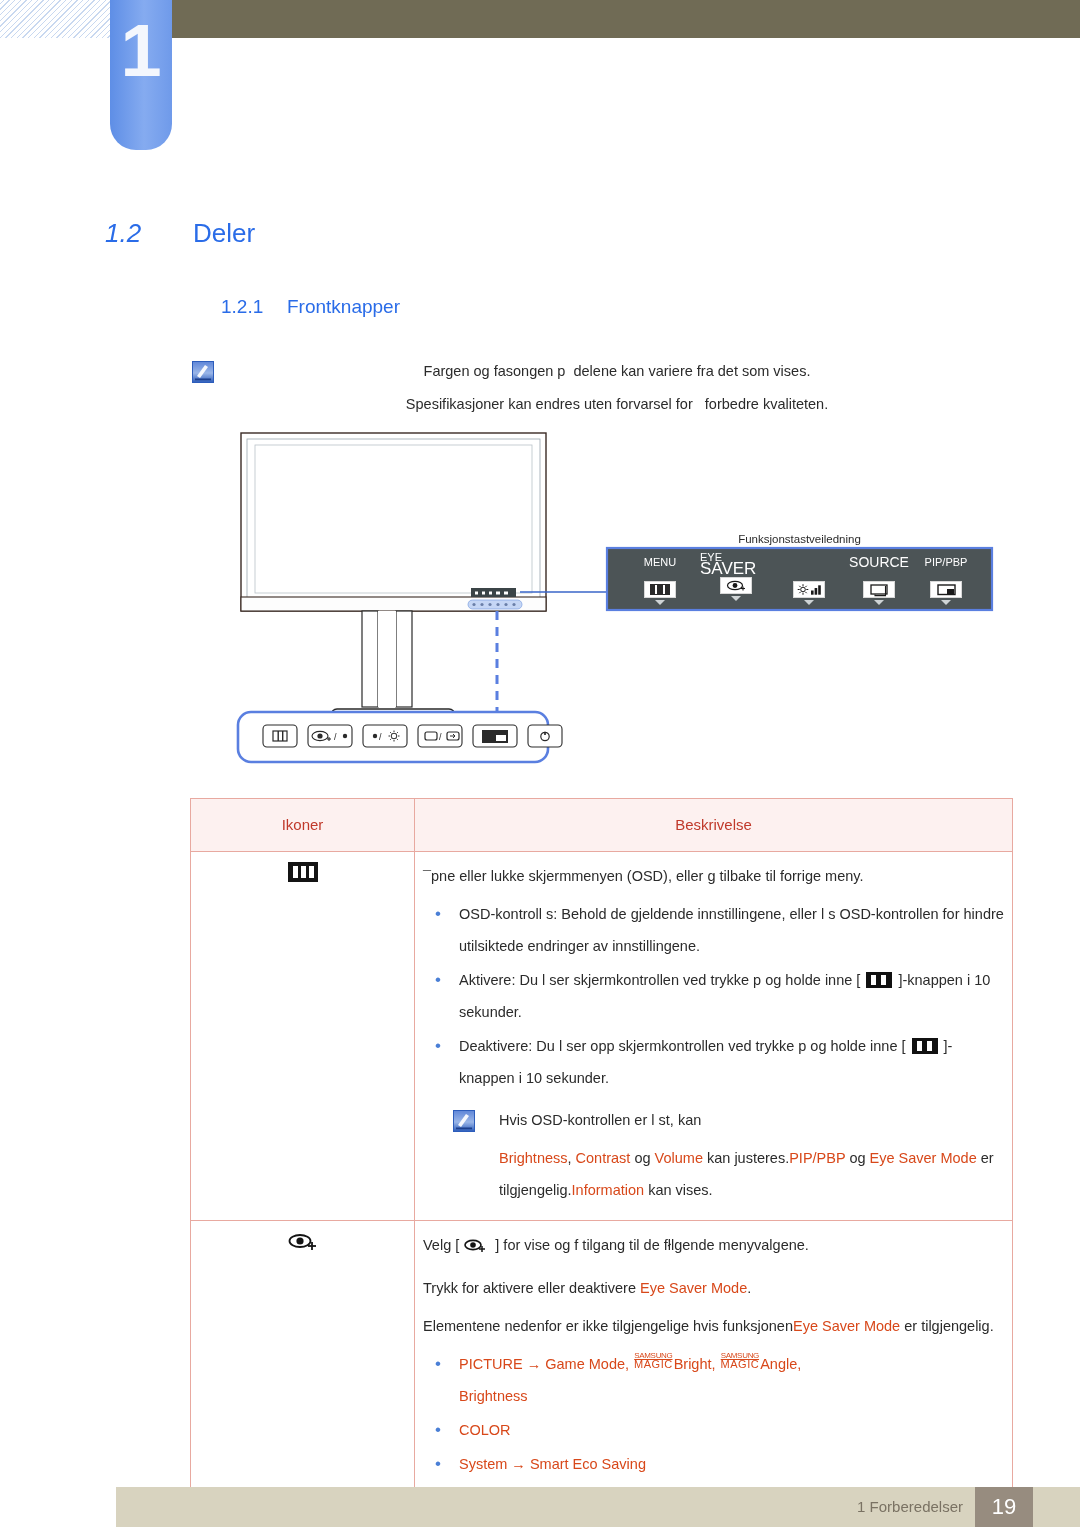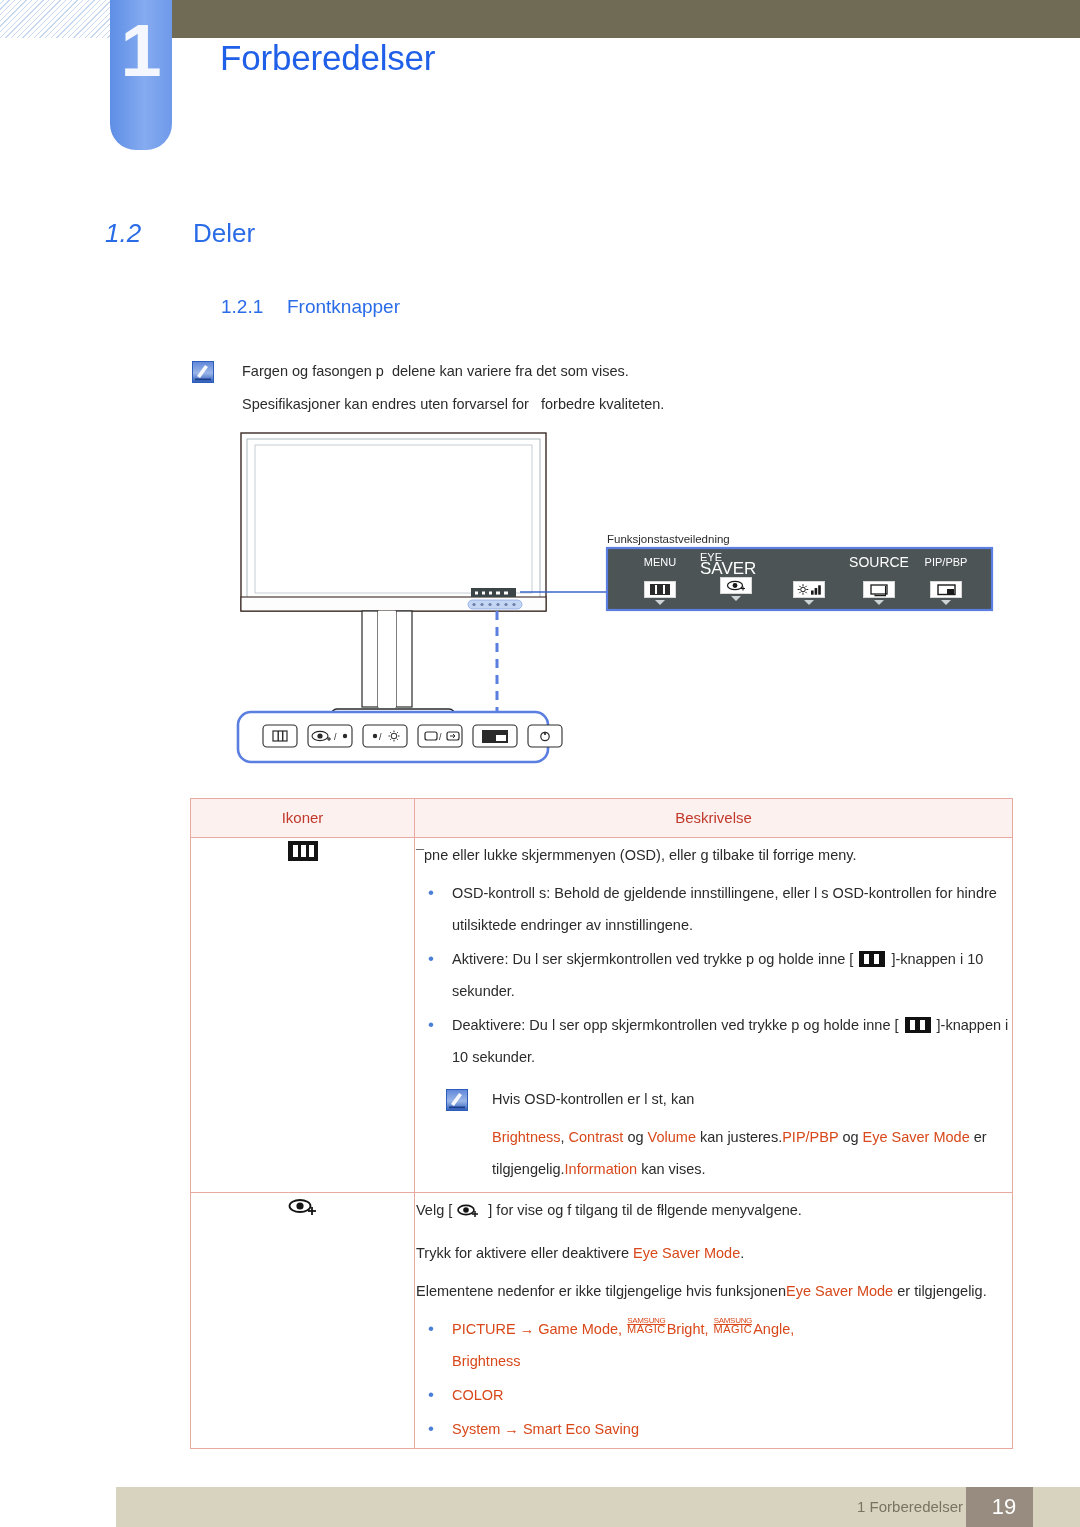--- a/index.html
+++ b/index.html
@@ -117,20 +117,21 @@
     top: 355px;
     width: 800px;
   }
   .note-icon {
     position: absolute;
     left: 0; top: 6px;
     width: 22px; height: 22px;
   }
   .note-lines {
     margin-left: 50px;
+    text-align: center;
   }
   .note-line {
     font-size: 14.5px;
     color: #2b2b2b;
     line-height: 33px;
     white-space: pre;
   }
 
   
   .diagram {
@@ -145,21 +146,21 @@
     position: absolute;
     left: 190px;
     top: 798px;
     width: 822px;
     border-collapse: collapse;
     table-layout: fixed;
   }
   .ikon-table td, .ikon-table th {
     border: 1px solid #e8a9a0;
     vertical-align: top;
-    padding: 1px;
+    padding: 8px;
   }
   .ikon-table thead th {
     background: #fdf1f0;
     border: 1px solid #e8a9a0;
     text-align: center;
     font-weight: normal;
     font-size: 15px;
     color: #c0392b;
     height: 36px;
     line-height: 36px;
@@ -266,33 +267,31 @@
     position: absolute;
     right: 58px;
     top: 0;
     width: 58px;
     height: 40px;
     background: #978c7f;
     color: #ffffff;
     font-size: 22px;
     text-align: center;
     line-height: 40px;
-    padding-left: 9px;
   }
 </style>
 </head>
 <body>
 
 <div class="chapter-header">
   <div class="hatch-block"></div>
   <div class="olive-bar"></div>
   <div class="chapter-num-tab">
     <div class="chapter-num">1</div>
   </div>
-  <div class="chapter-title">Forberedelser</div>
 </div>
 
 <div class="h2-row">
   <span class="h2-num">1.2</span>
   <span class="h2-text">Deler</span>
 </div>
 
 <div class="h3-row">
   <span class="h3-num">1.2.1</span>
   <span class="h3-text">Frontknapper</span>
@@ -420,21 +419,21 @@
       <g stroke="#2a2a2a" stroke-width="1.2" fill="none">
         <circle cx="545" cy="311.5" r="4.2"></circle>
         <line x1="545" y1="306" x2="545" y2="310"></line>
       </g>
       <rect x="541" y="304" width="8" height="3" fill="#ffffff" stroke="none"></rect>
       <line x1="545" y1="306.5" x2="545" y2="310" stroke="#2a2a2a" stroke-width="1.2"></line>
     </g>
   </svg>
 
   
-  <div style="position:absolute; left:607px; top:108px; width:385px; text-align:left; font-size:11.5px; color:#2b2b2b;">Funksjonstastveiledning</div>
+  <div style="position:absolute; left:607px; top:108px; width:385px; text-align:center; font-size:11.5px; color:#2b2b2b;">Funksjonstastveiledning</div>
 
   <div style="position:absolute; left:607px; top:123px; width:385px; height:62px;">
 
     <div style="position:absolute; left:18px; top:9px; width:70px; text-align:center;">
       <div style="font-size:11px; color:#ffffff; line-height:11px;">MENU</div>
       <div style="font-size:11px; color:#ffffff; line-height:11px; height:11px;"></div>
       <div style="margin:2px auto 0; width:30px; height:15px; background:#ffffff; border:1px solid #d8d8d8; position:relative;">
         <div style="position:absolute; left:5px; top:2px; width:20px; height:11px; background:#2a2a2a;"></div>
         <div style="position:absolute; left:10px; top:3px; width:2px; height:9px; background:#ffffff;"></div>
         <div style="position:absolute; left:18px; top:3px; width:2px; height:9px; background:#ffffff;"></div>

